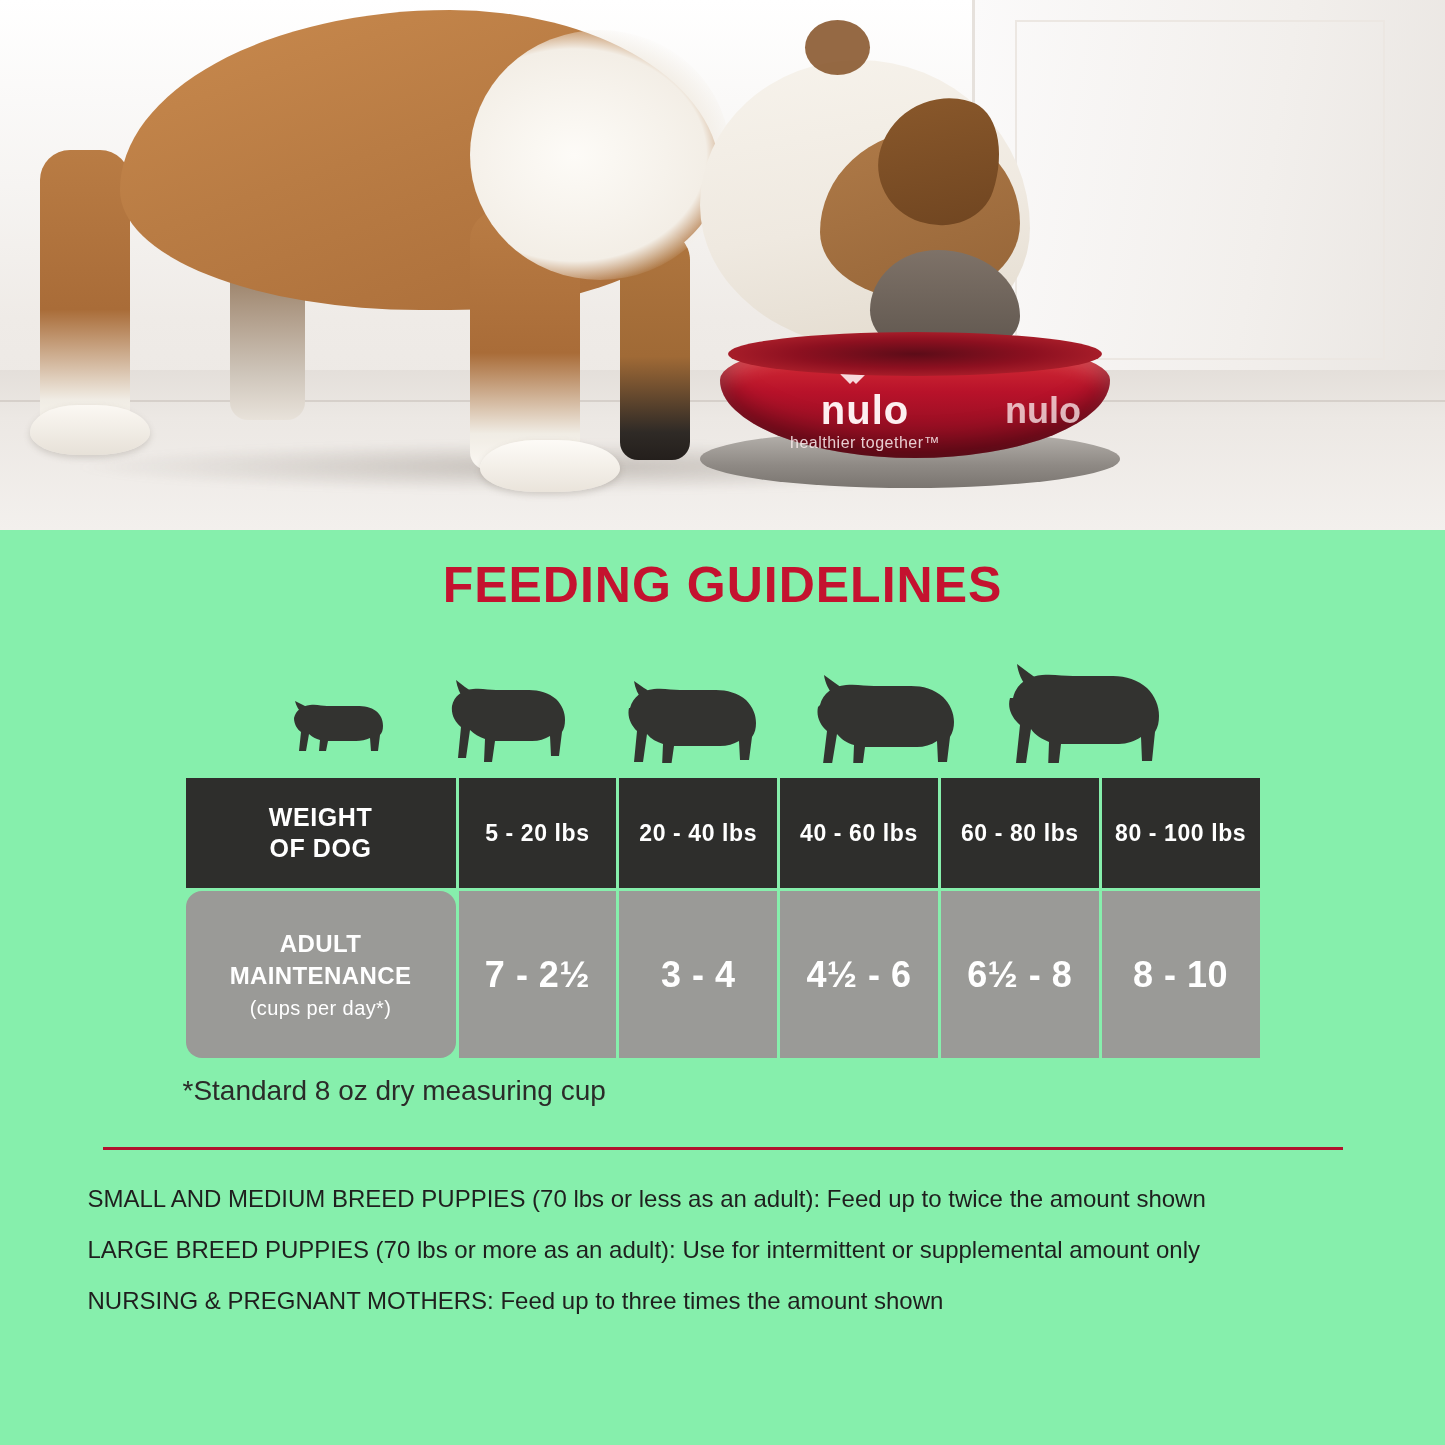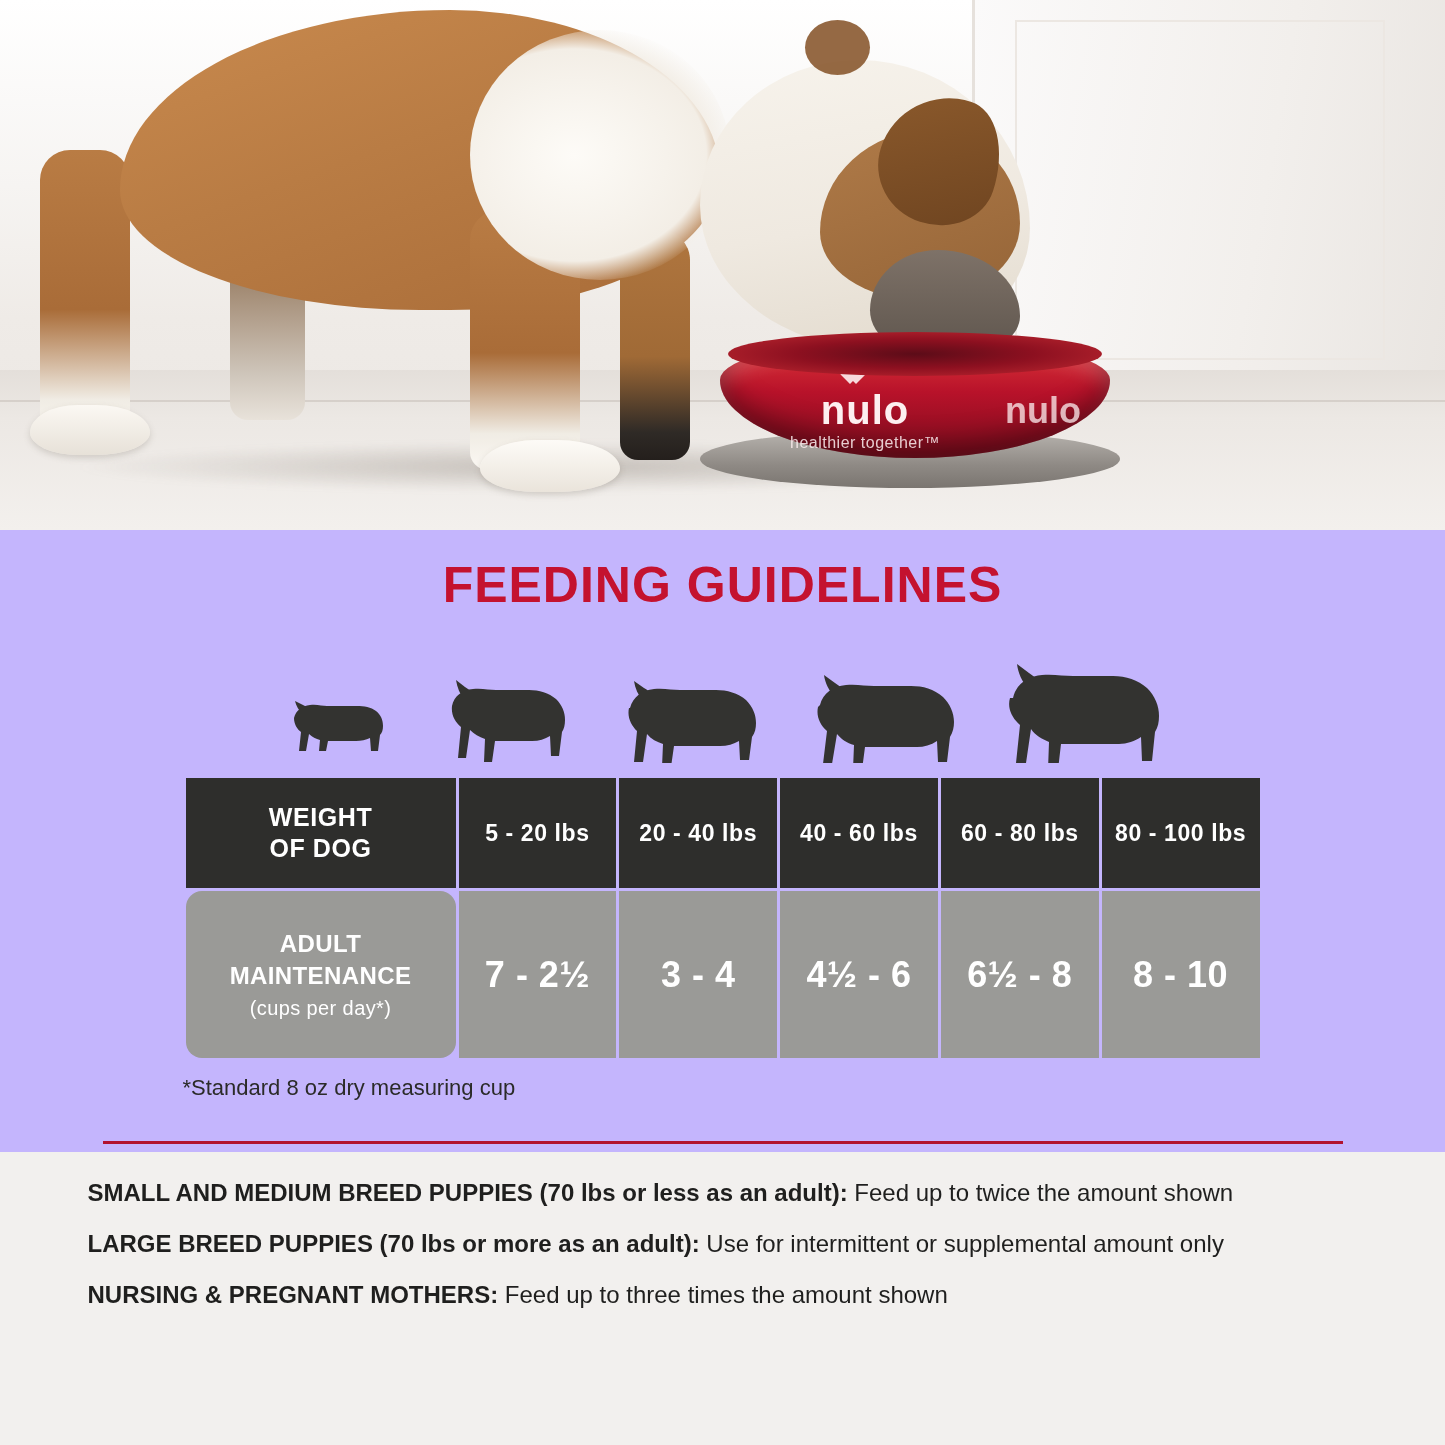--- a/index.html
+++ b/index.html
@@ -9,22 +9,22 @@
   body {
     width: 1445px;
     height: 1445px;
     background: #f2f0ee;
     font-family: "Liberation Sans", sans-serif;
     overflow: hidden;
   }
   .page {
     position: relative;
     width: 1445px;
-    height: 1152px;
-    background: #c4b5fd;
+    height: 1445px;
+    background: #86efac;
   }
 
   
   .photo {
     position: relative;
     width: 1445px;
     height: 530px;
     overflow: hidden;
     background: #e8e4e0;
   }
@@ -316,41 +316,41 @@
     margin-top: 4px;
   }
   table.feeding td.val {
     font-size: 36px;
     font-weight: 700;
     letter-spacing: .5px;
   }
   .footnote {
     width: 1080px;
     margin: 14px auto 0 auto;
-    font-size: 22px;
+    font-size: 28px;
     color: #2b2b29;
   }
   .divider {
     width: 1240px;
     height: 3px;
     background: #b2122e;
     margin: 40px auto 0 auto;
   }
   .notes {
     width: 1270px;
     margin: 30px auto 0 auto;
   }
   .note {
     font-size: 24px;
     color: #1f1f1e;
     line-height: 1.55;
     margin-bottom: 14px;
   }
   .note b {
-    font-weight: 700;
+    font-weight: 400;
   }
 </style>
 </head>
 <body>
 
 <div class="page">
 
   <div class="photo">
     <div class="photo-bg"></div>
     <div class="wall-panel"></div>

